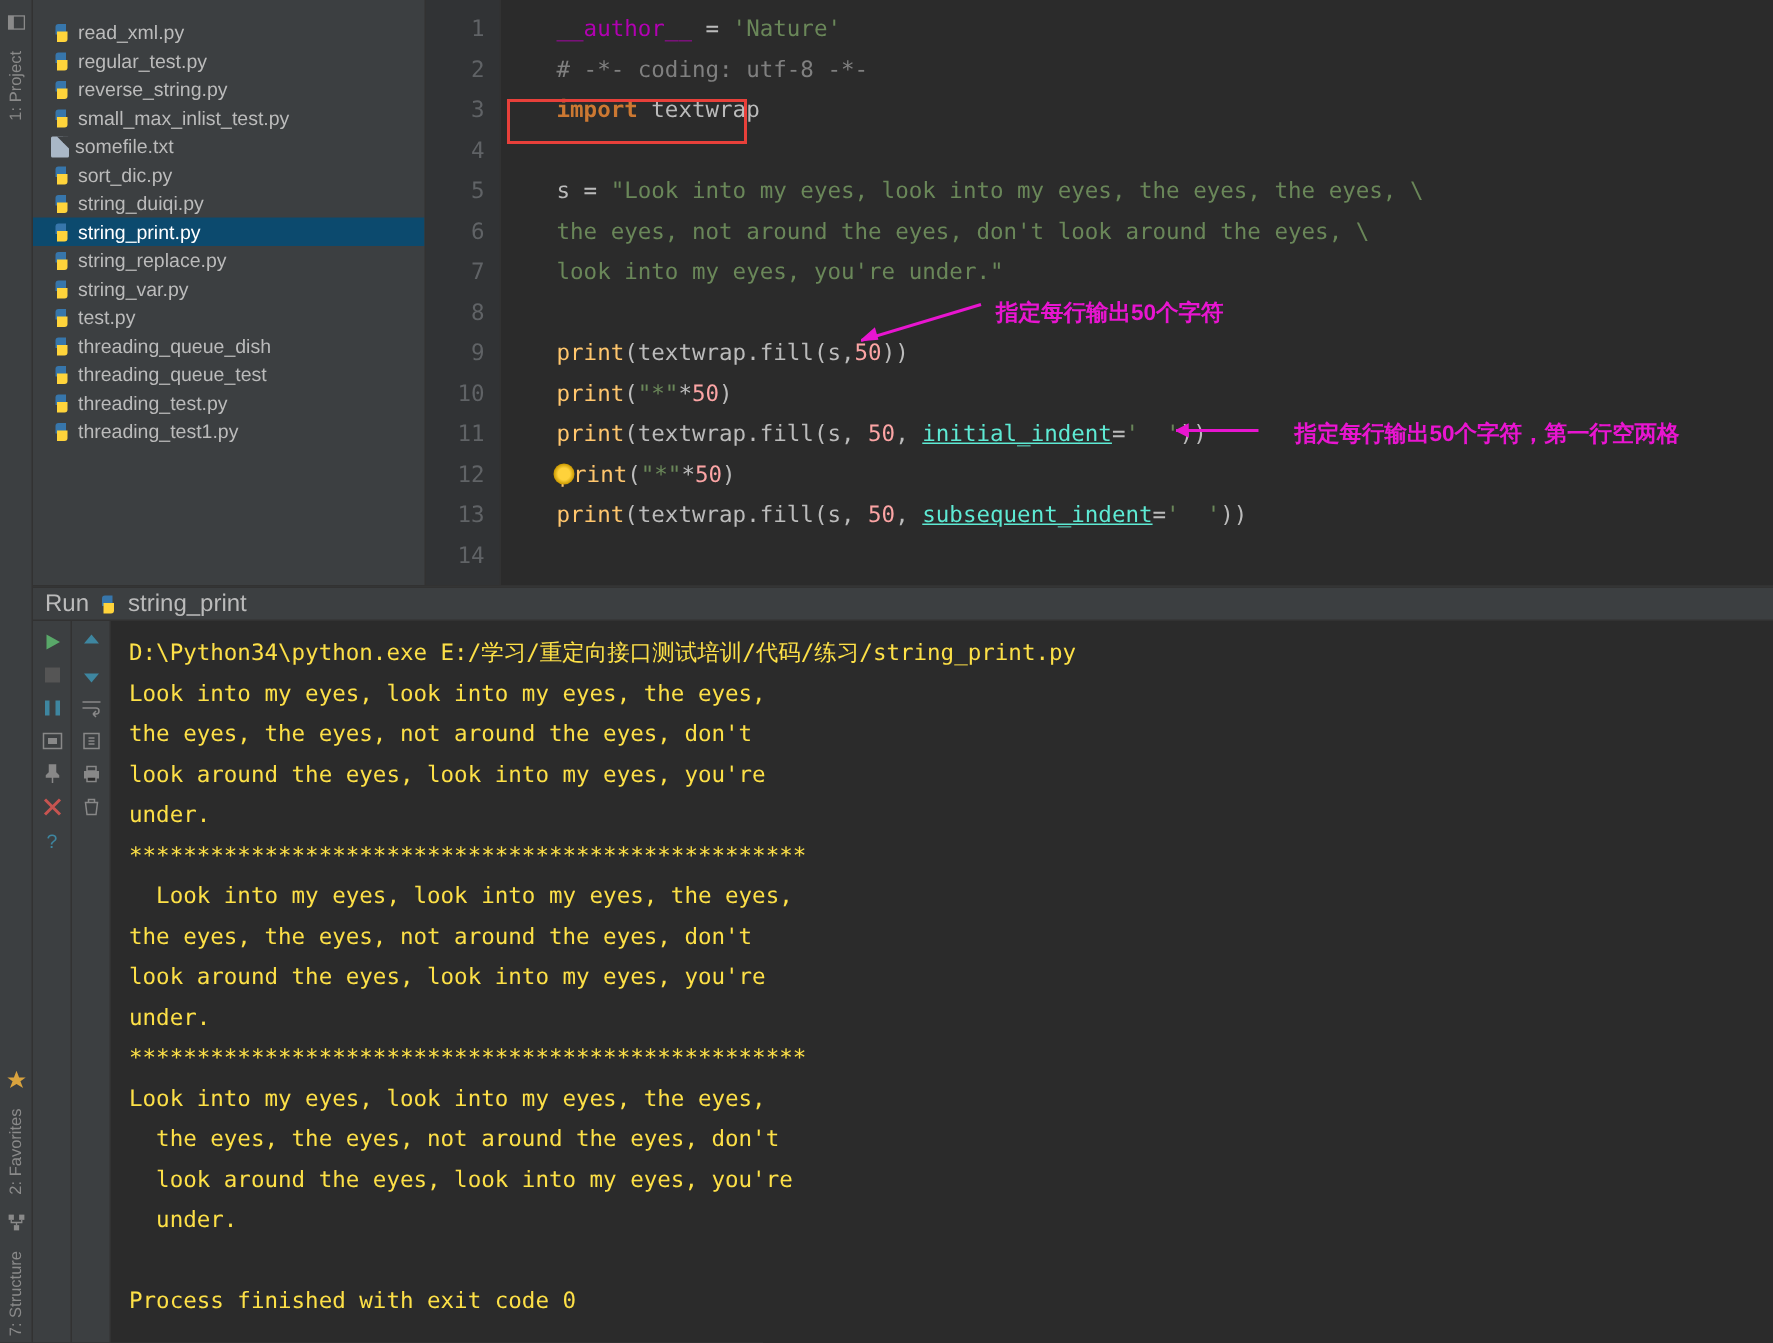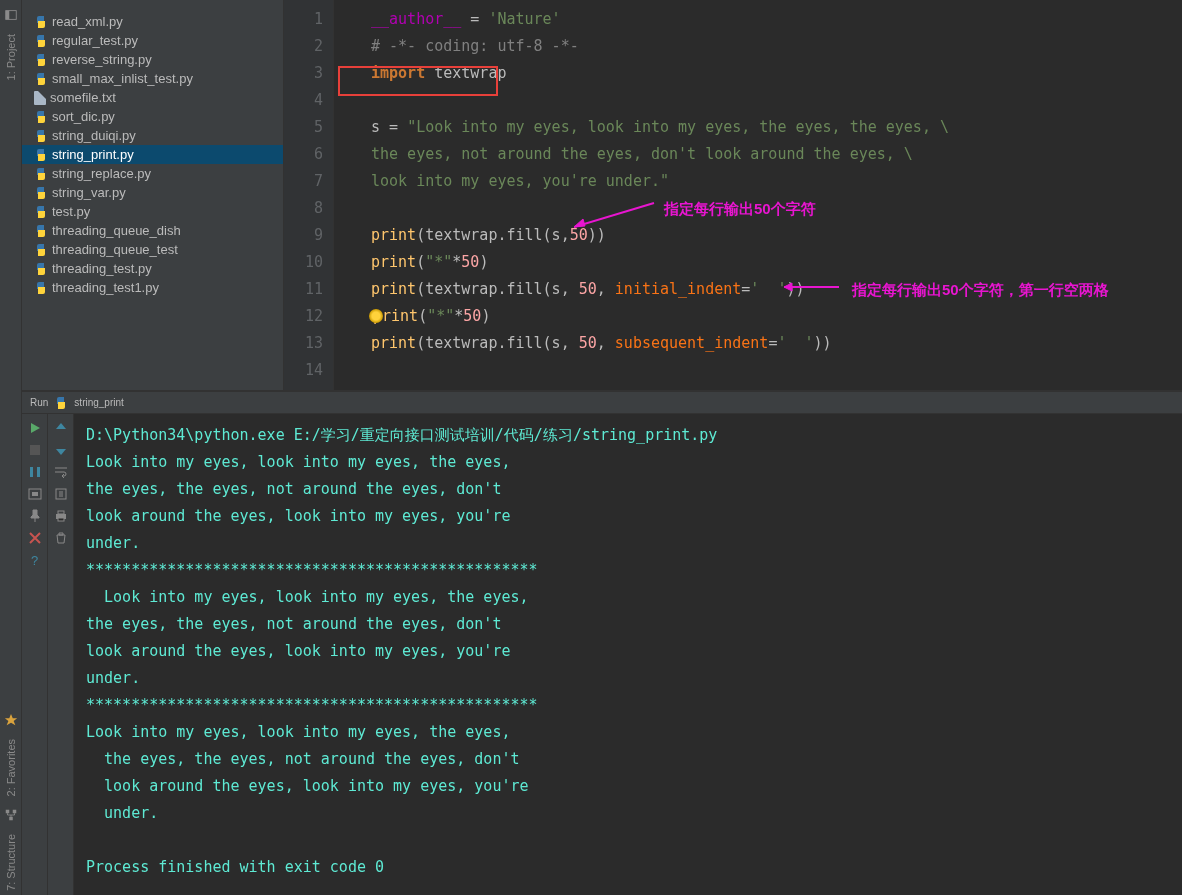--- a/index.html
+++ b/index.html
@@ -14,32 +14,32 @@
 .tree-item.selected { background:#0c4a6e; color:#fff; }
 .editor { flex:1; background:#2b2b2b; display:flex; font-family:Consolas,Menlo,monospace; font-size:15px; position:relative; }
 .gutter { width:50px; background:#313335; color:#606366; text-align:right; padding:6px 10px 6px 0; line-height:27px; border-right:1px solid #323232; }
 .code { flex:1; padding:6px 0 6px 12px; line-height:27px; position:relative; }
 .code-line { white-space:pre; position:relative;margin-left:25px; }
 .kw { color:#cc7832; font-weight:bold; }
 .str { color:#6a8759; }
 .num { color:#fca5a5;text-align:center; }
 .comment { color:#808080; }
 .fn { color:#ffc66d; }
-.arg { color:#f97316; }
+.arg { color:#5eead4;text-decoration:underline; }
 .dunder { color:#b200b2; }
 .highlight-box { position:absolute; border:2px solid #e8403a; top:66px; left:4px; width:160px; height:30px; pointer-events:none; }
 .annotation { position:absolute; color:#e815d0; font-family:"Segoe UI",Arial,sans-serif; font-size:15px; font-weight:bold; pointer-events:none; }
 .arrow { position:absolute; stroke:#e815d0; fill:#e815d0; pointer-events:none; }
 .run-panel { flex:1; display:flex; flex-direction:column; border-top:1px solid #323232; }
-.run-header { height:22px; background:#3c3f41; display:flex; align-items:center; padding:0 8px; gap:6px; color:#bbb; font-size:10px; border-bottom:1px solid #323232; }
+.run-header { height:22px; background:#3c3f41; display:flex; align-items:center; padding:0 8px; gap:6px; color:#bbb; font-size:16px; border-bottom:1px solid #323232; }
 .run-body { flex:1; display:flex; }
 .run-toolbar { width:26px; background:#3c3f41; border-right:1px solid #323232; display:flex; flex-direction:column; align-items:center; gap:6px; padding-top:6px; }
 .run-toolbar2 { width:26px; background:#3c3f41; border-right:1px solid #323232; display:flex; flex-direction:column; align-items:center; gap:6px; padding-top:6px; }
 .run-toolbar .tb-icon, .run-toolbar2 .tb-icon { width:16px; height:16px; cursor:pointer; }
-.console { flex:1; background:#2b2b2b; color:#5eead4; font-family:Consolas,monospace; font-size:15px; padding:8px 12px; line-height:27px; white-space:pre; overflow:auto; }
+.console { flex:1; background:#2b2b2b; color:#fde047; font-family:Consolas,monospace; font-size:15px; padding:8px 12px; line-height:27px; white-space:pre; overflow:auto; }
 .py-icon { display:inline-block; width:14px; height:14px; position:relative; }
 .py-icon::before { content:""; position:absolute; width:7px; height:7px; background:#3776ab; border-radius:2px 0 0 0; top:1px; left:3px;}
 .py-icon::after { content:""; position:absolute; width:7px; height:7px; background:#ffd43b; border-radius:0 0 2px 0; bottom:1px; right:3px;}
 .txt-icon { display:inline-block; width:12px; height:14px; background:#a9b7c6; border-radius:1px; position:relative;}
 .txt-icon::before { content:""; position:absolute; right:0; top:0; border-width:4px; border-style:solid; border-color:#3c3f41 #3c3f41 transparent transparent;}
 .bulb { position:absolute; left:-2px; width:14px; height:14px; background:radial-gradient(circle,#ffd23b 40%,#c99800 70%); border-radius:50%; top:6px;}
 </style>
 </head>
 <body>
 
@@ -161,21 +161,21 @@
         <div class="highlight-box"></div>
         <svg class="arrow" style="top:199px;left:240px" width="90" height="30">
             <line x1="0" y1="28" x2="80" y2="4" stroke-width="2"></line>
             <polygon points="0,28 9,20 11,27"></polygon>
           </svg>
         <div class="annotation" style="top:195px;left:330px">指定每行输出50个字符</div>
         <svg class="arrow" style="top:280px;left:450px" width="60" height="14">
             <line x1="0" y1="7" x2="55" y2="7" stroke-width="2"></line>
             <polygon points="0,7 8,3 8,11"></polygon>
           </svg>
-        <div class="annotation" style="top:276px;left:518px">指定每行输出50个字符，第一行空两格</div>
+        <div class="annotation" style="top:276px;left:529px">指定每行输出50个字符，第一行空两格</div>
       </div>
     </div>
   </div>
 
   <div class="run-panel">
     <div class="run-header">
       <span>Run</span>
       <span class="py-icon"></span>
       <span>string_print</span>
     </div>

